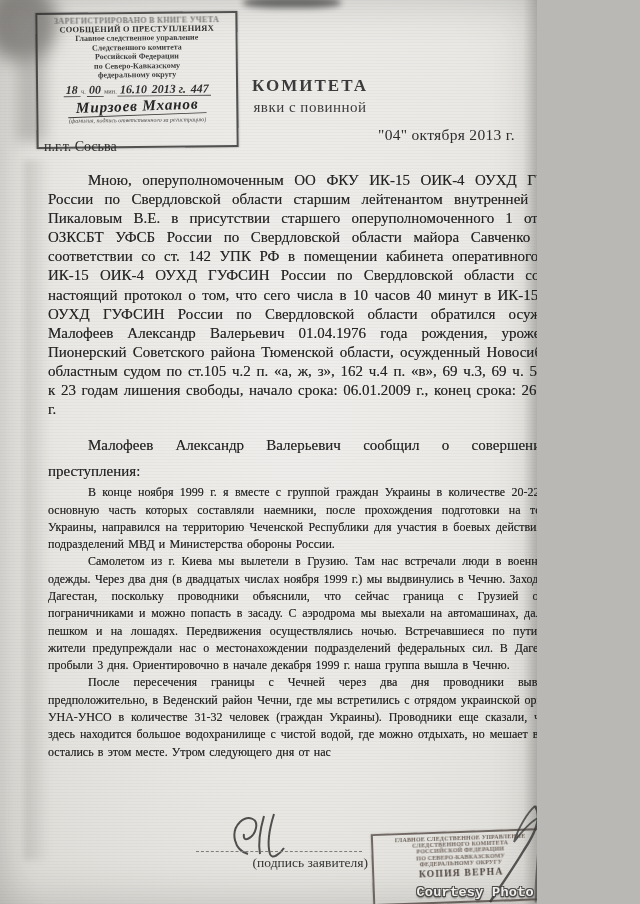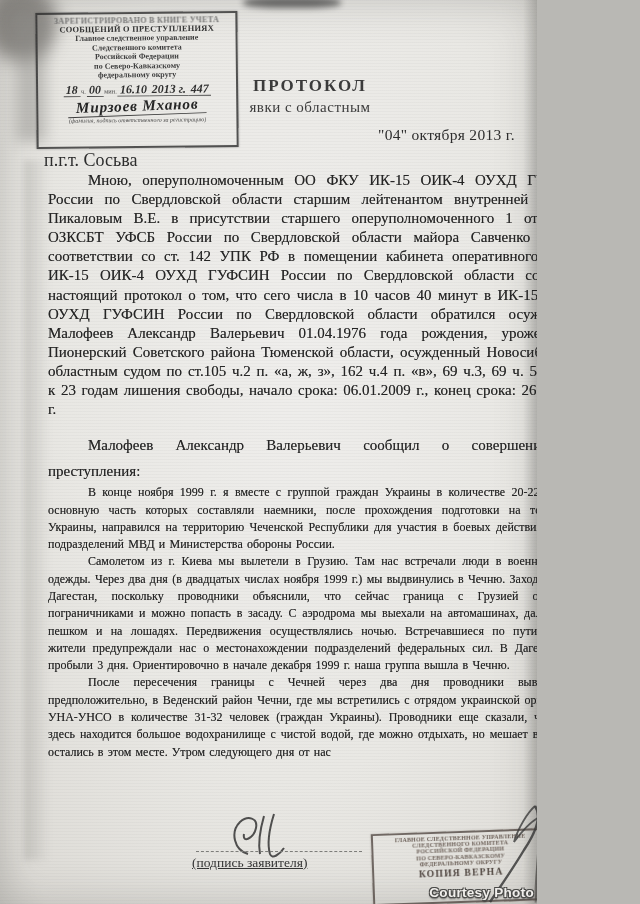--- a/index.html
+++ b/index.html
@@ -29,42 +29,42 @@
   .rs-hw-line{margin-top:3px;white-space:nowrap;color:#2e2e2e;}
   .rs-hw-line .hw{font-style:italic;font-size:15px;font-weight:bold;border-bottom:1px solid #444;padding:0 3px;}
   .rs-hw-line .pr{font-size:8px;color:#444;margin:0 1px;}
   .rs-sig{font-style:italic;font-weight:bold;font-size:19px;letter-spacing:1px;color:#242424;margin-top:1px;border-bottom:1px solid #3a3a3a;display:inline-block;padding:0 10px;transform:rotate(-1.5deg);}
   .rs-caption{font-size:7.5px;font-style:italic;color:#4c4c4c;margin-top:1px;}
   
   .page-num{position:absolute;left:560px;top:28px;font-family:"DejaVu Serif", serif;font-style:italic;font-size:22px;color:#4a4a4a;transform:rotate(-6deg);}
   .title-block{position:absolute;left:160px;top:76px;width:300px;text-align:center;color:#3a3a3a;}
   .title-main{font-size:17px;font-weight:600;letter-spacing:2px;}
   .title-sub{font-size:15px;margin-top:3px;letter-spacing:.5px;}
-  .place{position:absolute;left:44px;top:150px;font-size:18px;color:#2c2c2c;}
+  .place{position:absolute;left:44px;top:139px;font-size:14px;color:#2c2c2c;}
   .doc-date{position:absolute;left:378px;top:126px;font-size:15.5px;color:#2c2c2c;letter-spacing:.3px;}
   
   .body-text{position:absolute;left:48px;top:171px;width:541px;text-align:justify;color:#242424;text-shadow:0 0 .3px rgba(30,30,30,.55);}
   .body-text p{margin:0;}
   .p1{font-size:15px;line-height:19.1px;text-indent:40px;word-spacing:1.5px;}
   .p2{font-size:15px;line-height:19px;margin-top:13px !important;}
   .p3{font-size:15px;line-height:26px;margin-top:13px !important;text-indent:40px;word-spacing:6px;}
   .story{font-size:12px;line-height:17.3px;text-indent:40px;word-spacing:1.2px;}
   
   .claimant-sig-svg{position:absolute;left:214px;top:810px;}
   .sig-line{position:absolute;left:196px;top:851px;width:166px;border-bottom:1px dashed #7d7d7a;}
-  .sig-caption{position:absolute;left:192px;top:855px;width:176px;text-align:left;font-size:13.5px;color:#333;text-decoration:underline;}
+  .sig-caption{position:absolute;left:192px;top:855px;width:176px;text-align:right;font-size:13.5px;color:#333;}
   
   .copy-stamp{position:absolute;left:372px;top:831px;width:174px;height:68px;transform:rotate(-2deg);
     border:2px solid rgba(72,62,56,.75);color:#574c45;box-shadow:0 0 2px rgba(90,80,70,.4);}
   .cs-inner{width:290px;transform:scale(.6);transform-origin:0 0;text-align:center;padding-top:3px;}
   .cs-l{font-size:10px;font-weight:600;line-height:10.5px;color:#6d6159;letter-spacing:.3px;filter:blur(.3px);white-space:nowrap;}
   .cs-label{font-size:16px;font-weight:bold;letter-spacing:2px;color:#4e443e;margin-top:2px;text-align:center;filter:blur(.2px);}
   .copy-sig-svg{position:absolute;left:440px;top:798px;}
   
-  .watermark{position:absolute;right:3px;bottom:4px;font-family:Liberation Sans, sans-serif;font-weight:bold;font-size:13.5px;color:#f3f1ee;letter-spacing:.3px;
+  .watermark{position:absolute;right:3px;bottom:4px;font-family:Liberation Mono, monospace;font-weight:bold;font-size:13.5px;color:#f3f1ee;letter-spacing:.3px;
     text-shadow:-1px -1px 0 #4a4a48, 1px -1px 0 #4a4a48, -1px 1px 0 #4a4a48, 1px 1px 0 #4a4a48, 0 2px 2px rgba(40,40,40,.8);}
 </style>
 </head>
 <body>
 
 <div class="page">
 
   <div class="smudge-top-left"></div>
   <div class="smudge-top-center"></div>
   <div class="stamp-haze"></div>
@@ -85,22 +85,22 @@
         <span class="hw">18</span><span class="pr">ч.</span><span class="hw">00</span><span class="pr">мин.</span><span class="hw">16.10</span><span class="hw">2013 г.</span><span class="hw">447</span>
       </div>
       <div class="rs-sig">Мирзоев Мханов</div>
       <div class="rs-caption">(фамилия, подпись ответственного за регистрацию)</div>
     </div>
   </div>
 
   <div class="page-num">3</div>
 
   <div class="title-block">
-    <div class="title-main">ПРОТОКОЛ</div>
-    <div class="title-sub">явки с областным</div>
+    <div class="title-main">КОМИТЕТА</div>
+    <div class="title-sub">явки с повинной</div>
   </div>
 
   <div class="place">п.г.т. Сосьва</div>
   <div class="doc-date">"04" октября 2013 г.</div>
 
   <div class="body-text">
     <p class="p1">Мною, оперуполномоченным ОО ФКУ ИК-15 ОИК-4 ОУХД ГУФСИН России по Свердловской области старшим лейтенантом внутренней службы Пикаловым В.Е. в присутствии старшего оперуполномоченного 1 отделения ОЗКСБТ УФСБ России по Свердловской области майора Савченко Н.В. в соответствии со ст. 142 УПК РФ в помещении кабинета оперативного отдела ИК-15 ОИК-4 ОУХД ГУФСИН России по Свердловской области составлен настоящий протокол о том, что сего числа в 10 часов 40 минут в ИК-15 ОИК-4 ОУХД ГУФСИН России по Свердловской области обратился осужденный Малофеев Александр Валерьевич 01.04.1976 года рождения, уроженец п. Пионерский Советского района Тюменской области, осужденный Новосибирским областным судом по ст.105 ч.2 п. «а, ж, з», 162 ч.4 п. «в», 69 ч.3, 69 ч. 5 УК РФ к 23 годам лишения свободы, начало срока: 06.01.2009 г., конец срока: 26.01.2031 г.</p>
     <p class="p3">Малофеев Александр Валерьевич сообщил о совершении им преступления:</p>
     <p class="story">В конце ноября 1999 г. я вместе с группой граждан Украины в количестве 20-22 человек, основную часть которых составляли наемники, после прохождения подготовки на территории Украины, направился на территорию Чеченской Республики для участия в боевых действиях против подразделений МВД и Министерства обороны России.</p>
     <p class="story">Самолетом из г. Киева мы вылетели в Грузию. Там нас встречали люди в военной форме одежды. Через два дня (в двадцатых числах ноября 1999 г.) мы выдвинулись в Чечню. Заходили через Дагестан, поскольку проводники объяснили, что сейчас граница с Грузией охраняется пограничниками и можно попасть в засаду. С аэродрома мы выехали на автомашинах, дальше шли пешком и на лошадях. Передвижения осуществлялись ночью. Встречавшиеся по пути местные жители предупреждали нас о местонахождении подразделений федеральных сил. В Дагестане мы пробыли 3 дня. Ориентировочно в начале декабря 1999 г. наша группа вышла в Чечню.</p>

